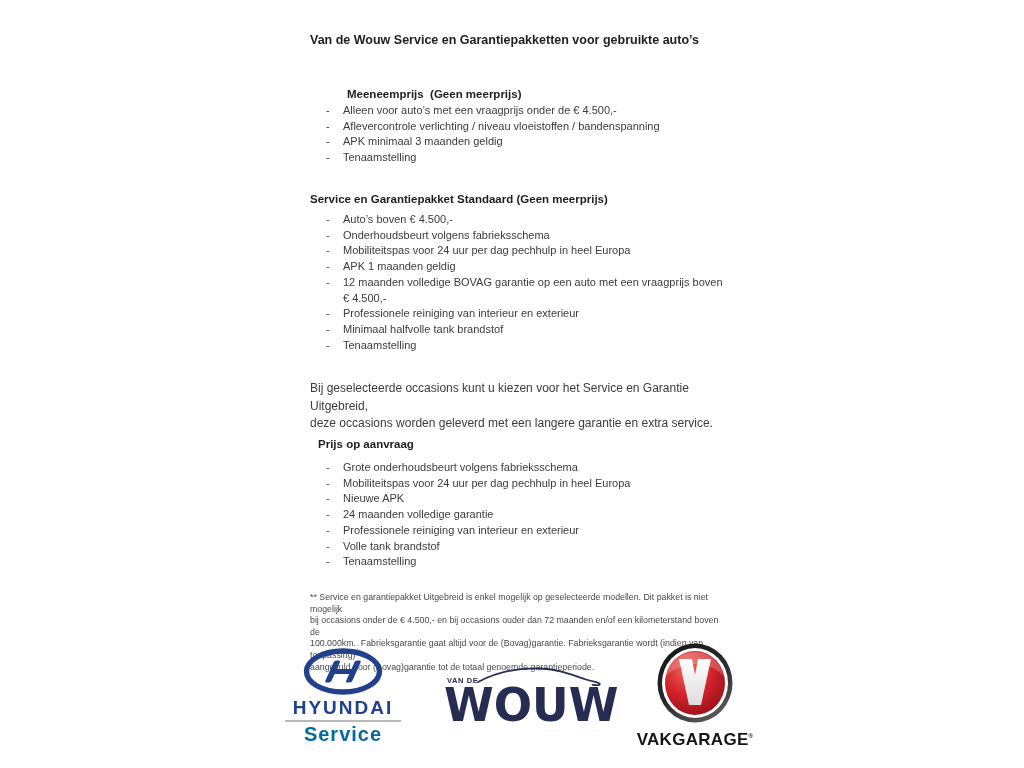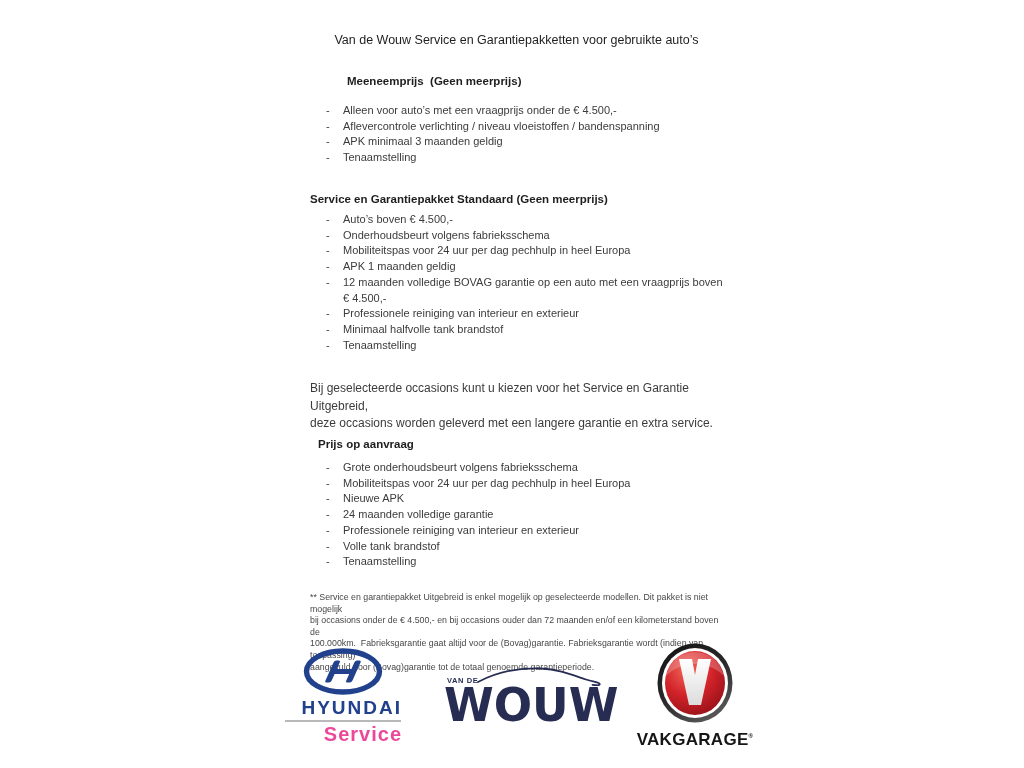--- a/index.html
+++ b/index.html
@@ -6,27 +6,27 @@
   body{
     width:1024px;height:768px;position:relative;overflow:hidden;
     background:#ffffff;
     font-family:"Liberation Sans",sans-serif;
     color:#3b3b3b;
   }
   .abs{position:absolute;}
 
   
   .doc-title{
-    left:310px;top:33px;width:413px;text-align:center;
-    font-weight:normal;font-size:12.5px;color:#1e1e1e;white-space:pre-wrap;
+    left:310px;top:33px;width:413px;text-align:left;
+    font-weight:bold;font-size:12.5px;color:#1e1e1e;white-space:pre-wrap;
   }
   .sec-heading{
     font-weight:bold;font-size:11.5px;color:#1e1e1e;white-space:pre-wrap;line-height:15px;
   }
-  .heading-1{left:310px;top:74px;padding-left:37px;}
+  .heading-1{left:310px;top:87px;padding-left:37px;}
   .heading-2{left:310px;top:192px;}
   .heading-3{left:310px;top:438px;display:flex;}
   .price-label{margin-left:8px;font-weight:bold;font-size:11.5px;color:#1e1e1e;}
 
   .list{left:310px;width:422px;font-size:11px;}
   .list-1{top:103px;}
   .list-2{top:212px;}
   .list-3{top:460px;}
   .li{display:flex;line-height:15.7px;}
   .dash{width:33px;padding-left:16px;box-sizing:border-box;flex:none;}
@@ -35,25 +35,25 @@
   .paragraph{
     left:310px;top:380px;width:424px;
     font-size:12px;line-height:17.5px;white-space:pre-line;
   }
   .footnote{
     left:310px;top:592px;width:418px;
     font-size:8.8px;line-height:11.6px;white-space:pre-wrap;color:#474747;
   }
 
   
-  .hyundai{left:284px;top:646px;width:118px;text-align:right;color:#21418c;}
+  .hyundai{left:284px;top:646px;width:118px;text-align:center;color:#21418c;}
   .hyundai svg{display:block;margin:2px auto 0;}
   .hyundai-word{font-size:19px;font-weight:bold;letter-spacing:2px;line-height:20px;margin-top:3px;white-space:nowrap;}
   .hyundai-line{height:2px;background:#b9b9b9;margin:2px 1px 0 1px;}
-  .hyundai-service{font-size:20px;font-weight:bold;color:#ec4899;letter-spacing:1px;line-height:22px;margin-top:1px;}
+  .hyundai-service{font-size:20px;font-weight:bold;color:#0369a1;letter-spacing:1px;line-height:22px;margin-top:1px;}
 
   .wouw{left:444px;top:666px;width:178px;height:64px;color:#272c52;}
   .wouw-vande{position:absolute;left:3px;top:10px;font-size:7.5px;font-weight:bold;letter-spacing:0.6px;}
   .wouw-car{position:absolute;left:33px;top:0;}
   .wouw-name{
     position:absolute;left:0;top:14px;width:178px;
     font-family:"DejaVu Sans",sans-serif;font-weight:bold;
     font-size:46px;line-height:50px;letter-spacing:0px;
     transform:scaleX(0.98);transform-origin:left center;white-space:nowrap;
   }

